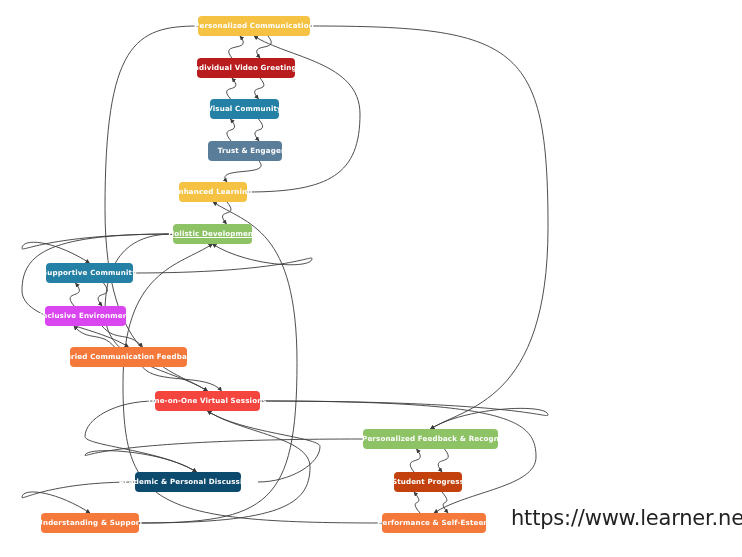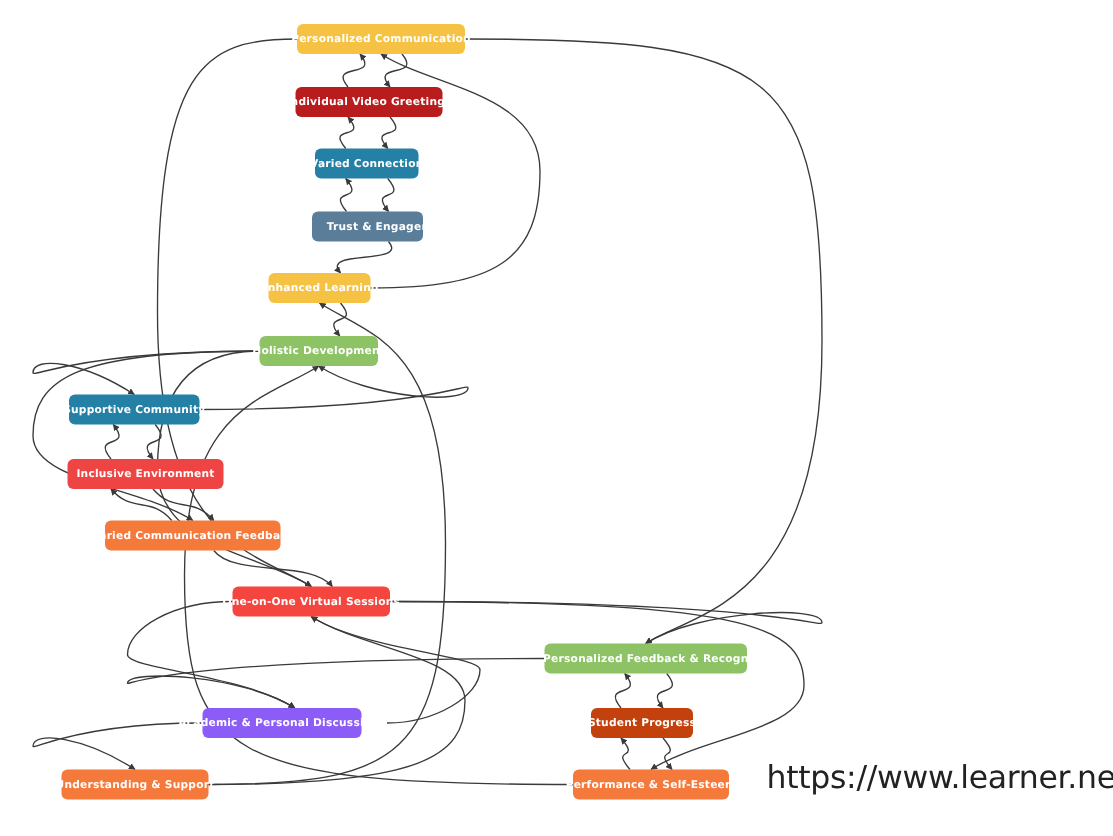--- a/index.html
+++ b/index.html
@@ -121,47 +121,47 @@
   </svg>
 
   <div id="nodes">
       <div class="node" style="left: 198px; top: 16px; width: 112px; height: 20px; background: rgb(246, 194, 68);">
         <span>Personalized Communication</span>
       </div>
       <div class="node" style="left: 197px; top: 58px; width: 98px; height: 20px; background: #b91c1c;">
         <span>Individual Video Greetings</span>
       </div>
       <div class="node" style="left: 210px; top: 99px; width: 69px; height: 20px; background: rgb(37, 128, 166);">
-        <span>Varied Connection</span>
+        <span>Visual Community</span>
       </div>
       <div class="node" style="left: 208px; top: 141px; width: 74px; height: 20px; background: rgb(90, 125, 154); padding-left: 36px;">
         <span>Trust &amp; Engagement</span>
       </div>
       <div class="node" style="left: 179px; top: 182px; width: 68px; height: 20px; background: rgb(246, 194, 68); justify-content: center;">
         <span>Enhanced Learning</span>
       </div>
-      <div class="node" style="left: 173px; top: 224px; width: 79px; height: 20px; background: rgb(141, 194, 101);">
+      <div class="node" style="left: 173px; top: 224px; width: 79px; height: 20px; background: rgb(141, 194, 101); text-decoration: underline;">
         <span>Holistic Development</span>
       </div>
       <div class="node" style="left: 46px; top: 263px; width: 87px; height: 20px; background: rgb(37, 128, 166);">
         <span>Supportive Community</span>
       </div>
-      <div class="node" style="left: 45px; top: 306px; width: 104px; height: 20px; background: #ef4444;">
+      <div class="node" style="left: 45px; top: 306px; width: 81px; height: 20px; background: #d946ef;">
         <span>Inclusive Environment</span>
       </div>
       <div class="node" style="left: 70px; top: 347px; width: 117px; height: 20px; background: rgb(244, 121, 59);">
         <span>Varied Communication Feedback</span>
       </div>
       <div class="node" style="left: 155px; top: 391px; width: 105px; height: 20px; background: rgb(244, 70, 63);">
         <span>One-on-One Virtual Sessions</span>
       </div>
       <div class="node" style="left: 363px; top: 429px; width: 135px; height: 20px; background: rgb(141, 194, 101); padding-left: 25px;">
         <span>Personalized Feedback &amp; Recognition</span>
       </div>
-      <div class="node" style="left: 135px; top: 472px; width: 106px; height: 20px; background: #8b5cf6;">
+      <div class="node" style="left: 135px; top: 472px; width: 106px; height: 20px; background: #0c4a6e;">
         <span>Academic &amp; Personal Discussions</span>
       </div>
       <div class="node" style="left: 394px; top: 472px; width: 68px; height: 20px; background: #c2410c;">
         <span>Student Progress</span>
       </div>
       <div class="node" style="left: 41px; top: 513px; width: 98px; height: 20px; background: rgb(244, 121, 59);">
         <span>Understanding &amp; Support</span>
       </div>
       <div class="node" style="left: 382px; top: 513px; width: 104px; height: 20px; background: rgb(244, 121, 59);">
         <span>Performance &amp; Self-Esteem</span>

